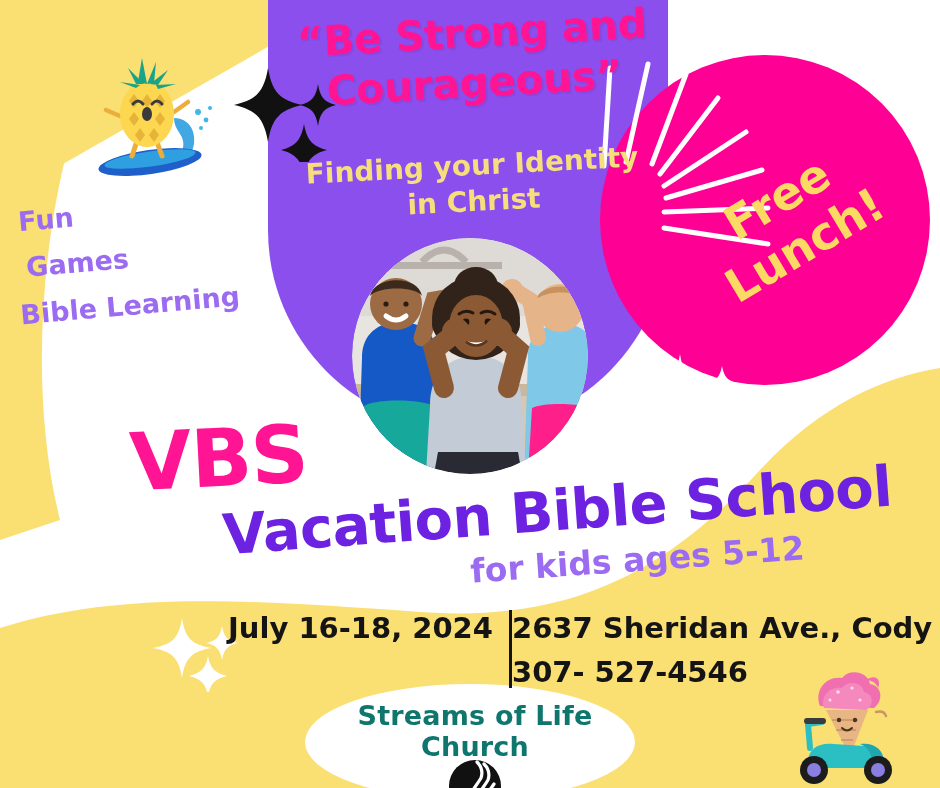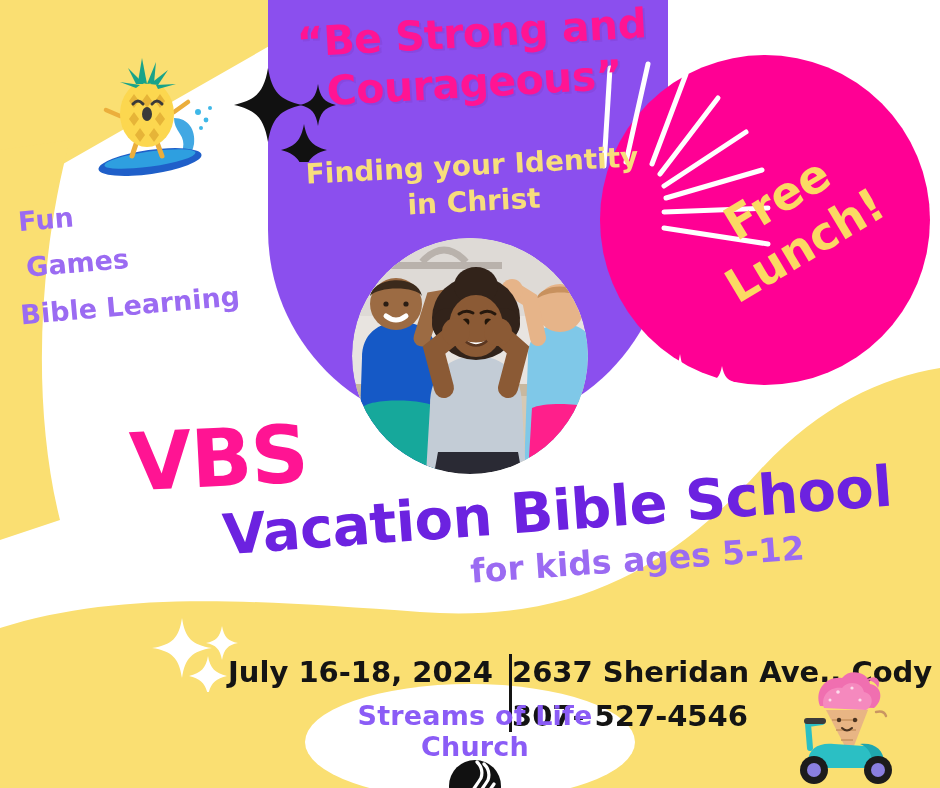--- a/index.html
+++ b/index.html
@@ -146,40 +146,39 @@
   .details {
     position: absolute;
     left: 228px;
     top: 606px;
     display: flex;
     align-items: stretch;
     color: #141414;
     font-weight: 800;
     font-size: 29px;
     line-height: 1.52;
-    margin-top: 44px;
   }
   .details .col-left { text-align: right; padding-right: 16px; }
   .details .divider {
     width: 3px;
     background: #141414;
     margin: 4px 0 6px 0;
   }
   .details .col-right { text-align: left; padding-left: 0; }
 
   
   .church {
     position: absolute;
     left: 310px;
     top: 700px;
     width: 330px;
     text-align: center;
   }
   .church-name {
-    color: #8b5cf6;
+    color: #0f766e;
     font-weight: 800;
     font-size: 27px;
     letter-spacing: 0.2px;
   }
   .church-logo { margin-top: -4px; }
 
   
   .sprite { position: absolute; }
   .sprite svg { display: block; }
 </style>

